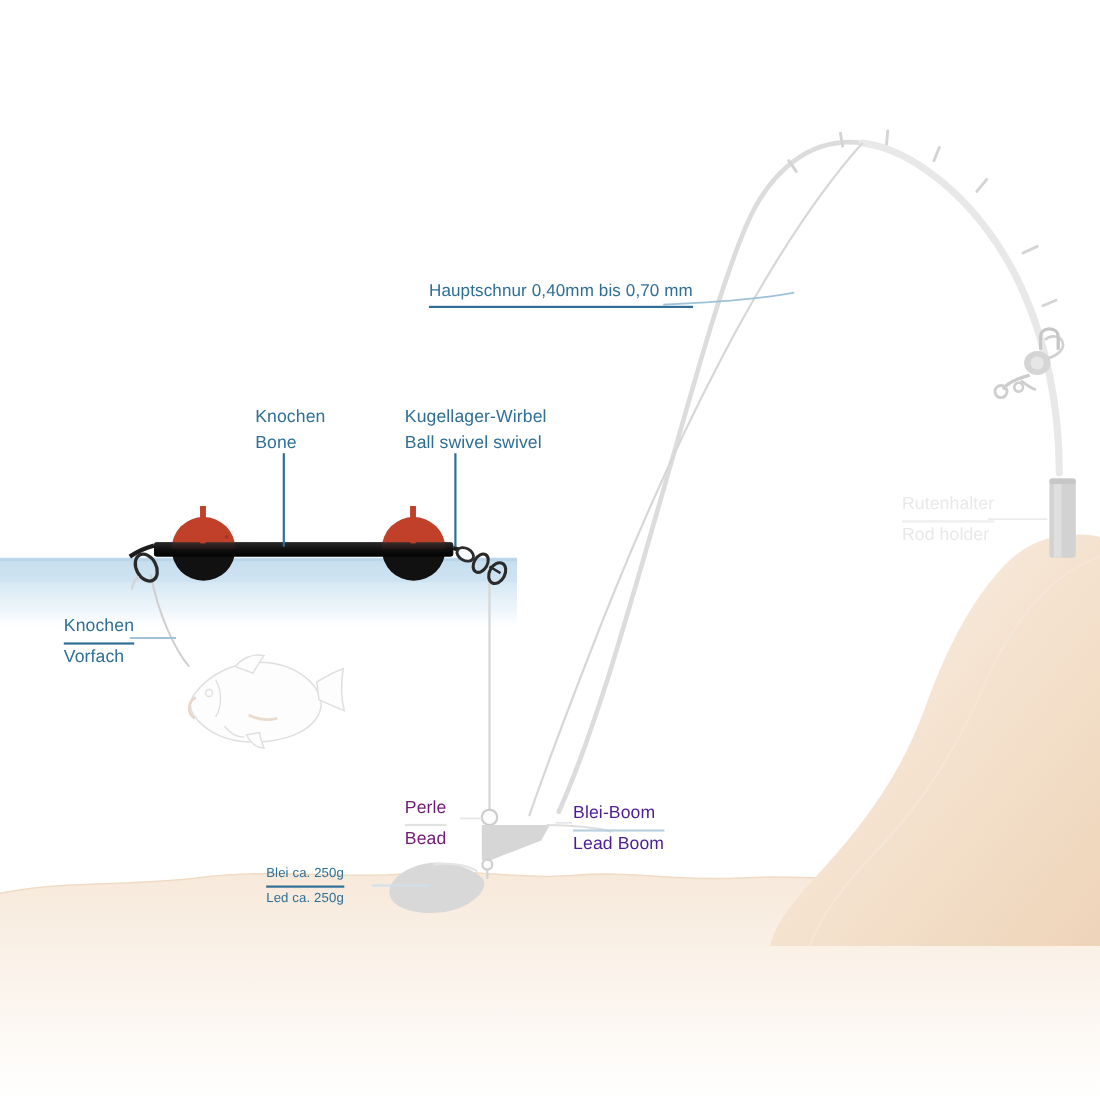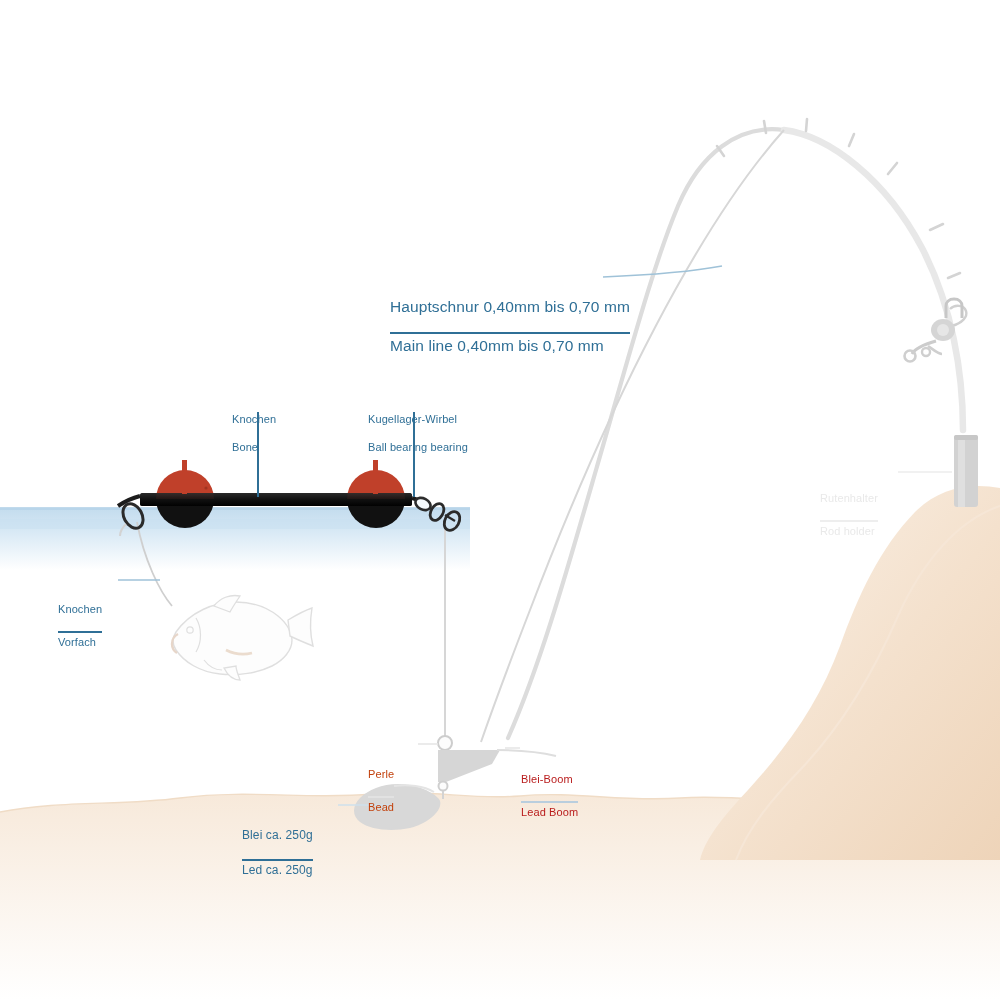--- a/index.html
+++ b/index.html
@@ -13,34 +13,34 @@
 
   
   .label{
     position:absolute;
     color:#2f6f96;
     line-height:1.30;
     white-space:nowrap;
     letter-spacing:.1px;
   }
   .label .de,.label .en{display:block;}
-  .label .de{padding-bottom:14px;margin-top:42px;}
+  .label .de{padding-bottom:2px;}
   .label .rule{
     display:block;height:2px;background:#2f6f96;margin:1px 0 2px 0;
   }
   .label.s16{font-size:15.5px;}
-  .label.s15{font-size:11px;}
+  .label.s15{font-size:16px;}
   .label.s14{font-size:12px;}
 
   
-  .label.ghost{color:#c2410c;}
+  .label.ghost{color:#701a75;}
   .label.ghost .rule{background:#e2e2e2;}
   .label.ghost2{color:#e9e9e9;}
   .label.ghost2 .rule{background:#eeeeee;}
-  .label.ghost3{color:#b91c1c;}
+  .label.ghost3{color:#4c1d95;}
   .label.ghost3 .rule{background:#b9cede;}
 
   
   #lbl-mainline{left:390px;top:255px;}
   #lbl-bone{left:232px;top:370px;}
   #lbl-swivel{left:368px;top:370px;}
   #lbl-leader{left:58px;top:560px;}
   #lbl-bead{left:368px;top:725px;}
   #lbl-boom{left:521px;top:730px;}
   #lbl-lead{left:242px;top:786px;}
@@ -224,31 +224,30 @@
       <path d="M338,805 L390,805" stroke="#cfe0ec" stroke-width="1.6" fill="none"></path>
       <path d="M418,744 L438,744" stroke="#e6e6e6" stroke-width="1.6" fill="none"></path>
       <path d="M505,748 L520,748" stroke="#e6e6e6" stroke-width="1.6" fill="none"></path>
       <path d="M898,472 L952,472" stroke="#ececec" stroke-width="1.6" fill="none"></path>
     </g>
   </svg>
 
   <div class="label s16" id="lbl-mainline">
     <span class="de">Hauptschnur 0,40mm bis 0,70 mm</span>
     <span class="rule"></span>
-    <span class="en">Main line 0,40mm bis 0,70 mm</span>
   </div>
 
   <div class="label s15" id="lbl-bone">
     <span class="de">Knochen</span>
     <span class="en">Bone</span>
   </div>
 
   <div class="label s15" id="lbl-swivel">
     <span class="de">Kugellager-Wirbel</span>
-    <span class="en">Ball bearing bearing</span>
+    <span class="en">Ball swivel swivel</span>
   </div>
 
   <div class="label s15" id="lbl-leader">
     <span class="de">Knochen</span>
     <span class="rule"></span>
     <span class="en">Vorfach</span>
   </div>
 
   <div class="label s15 ghost" id="lbl-bead">
     <span class="de">Perle</span>

